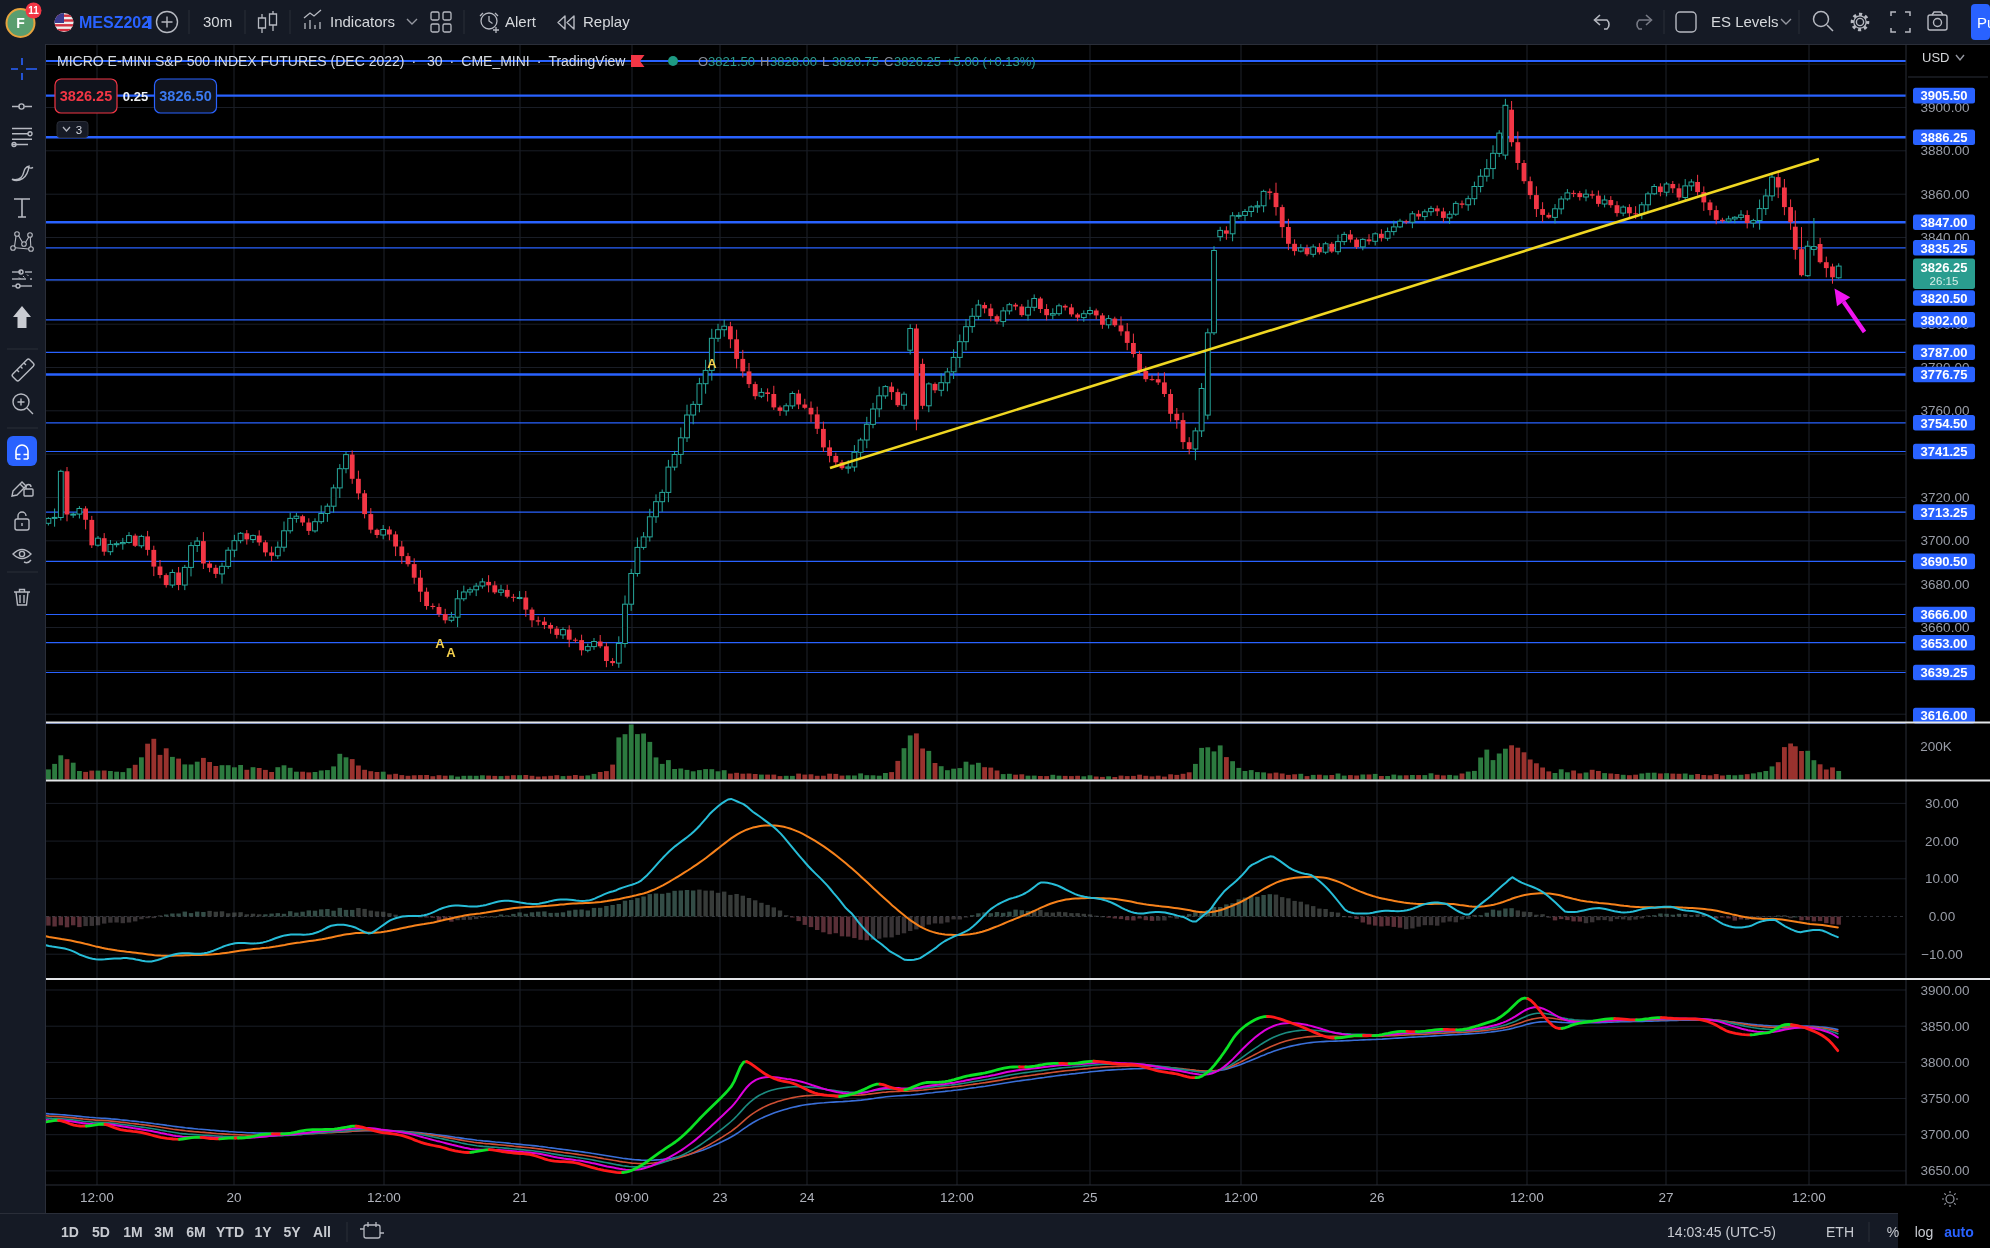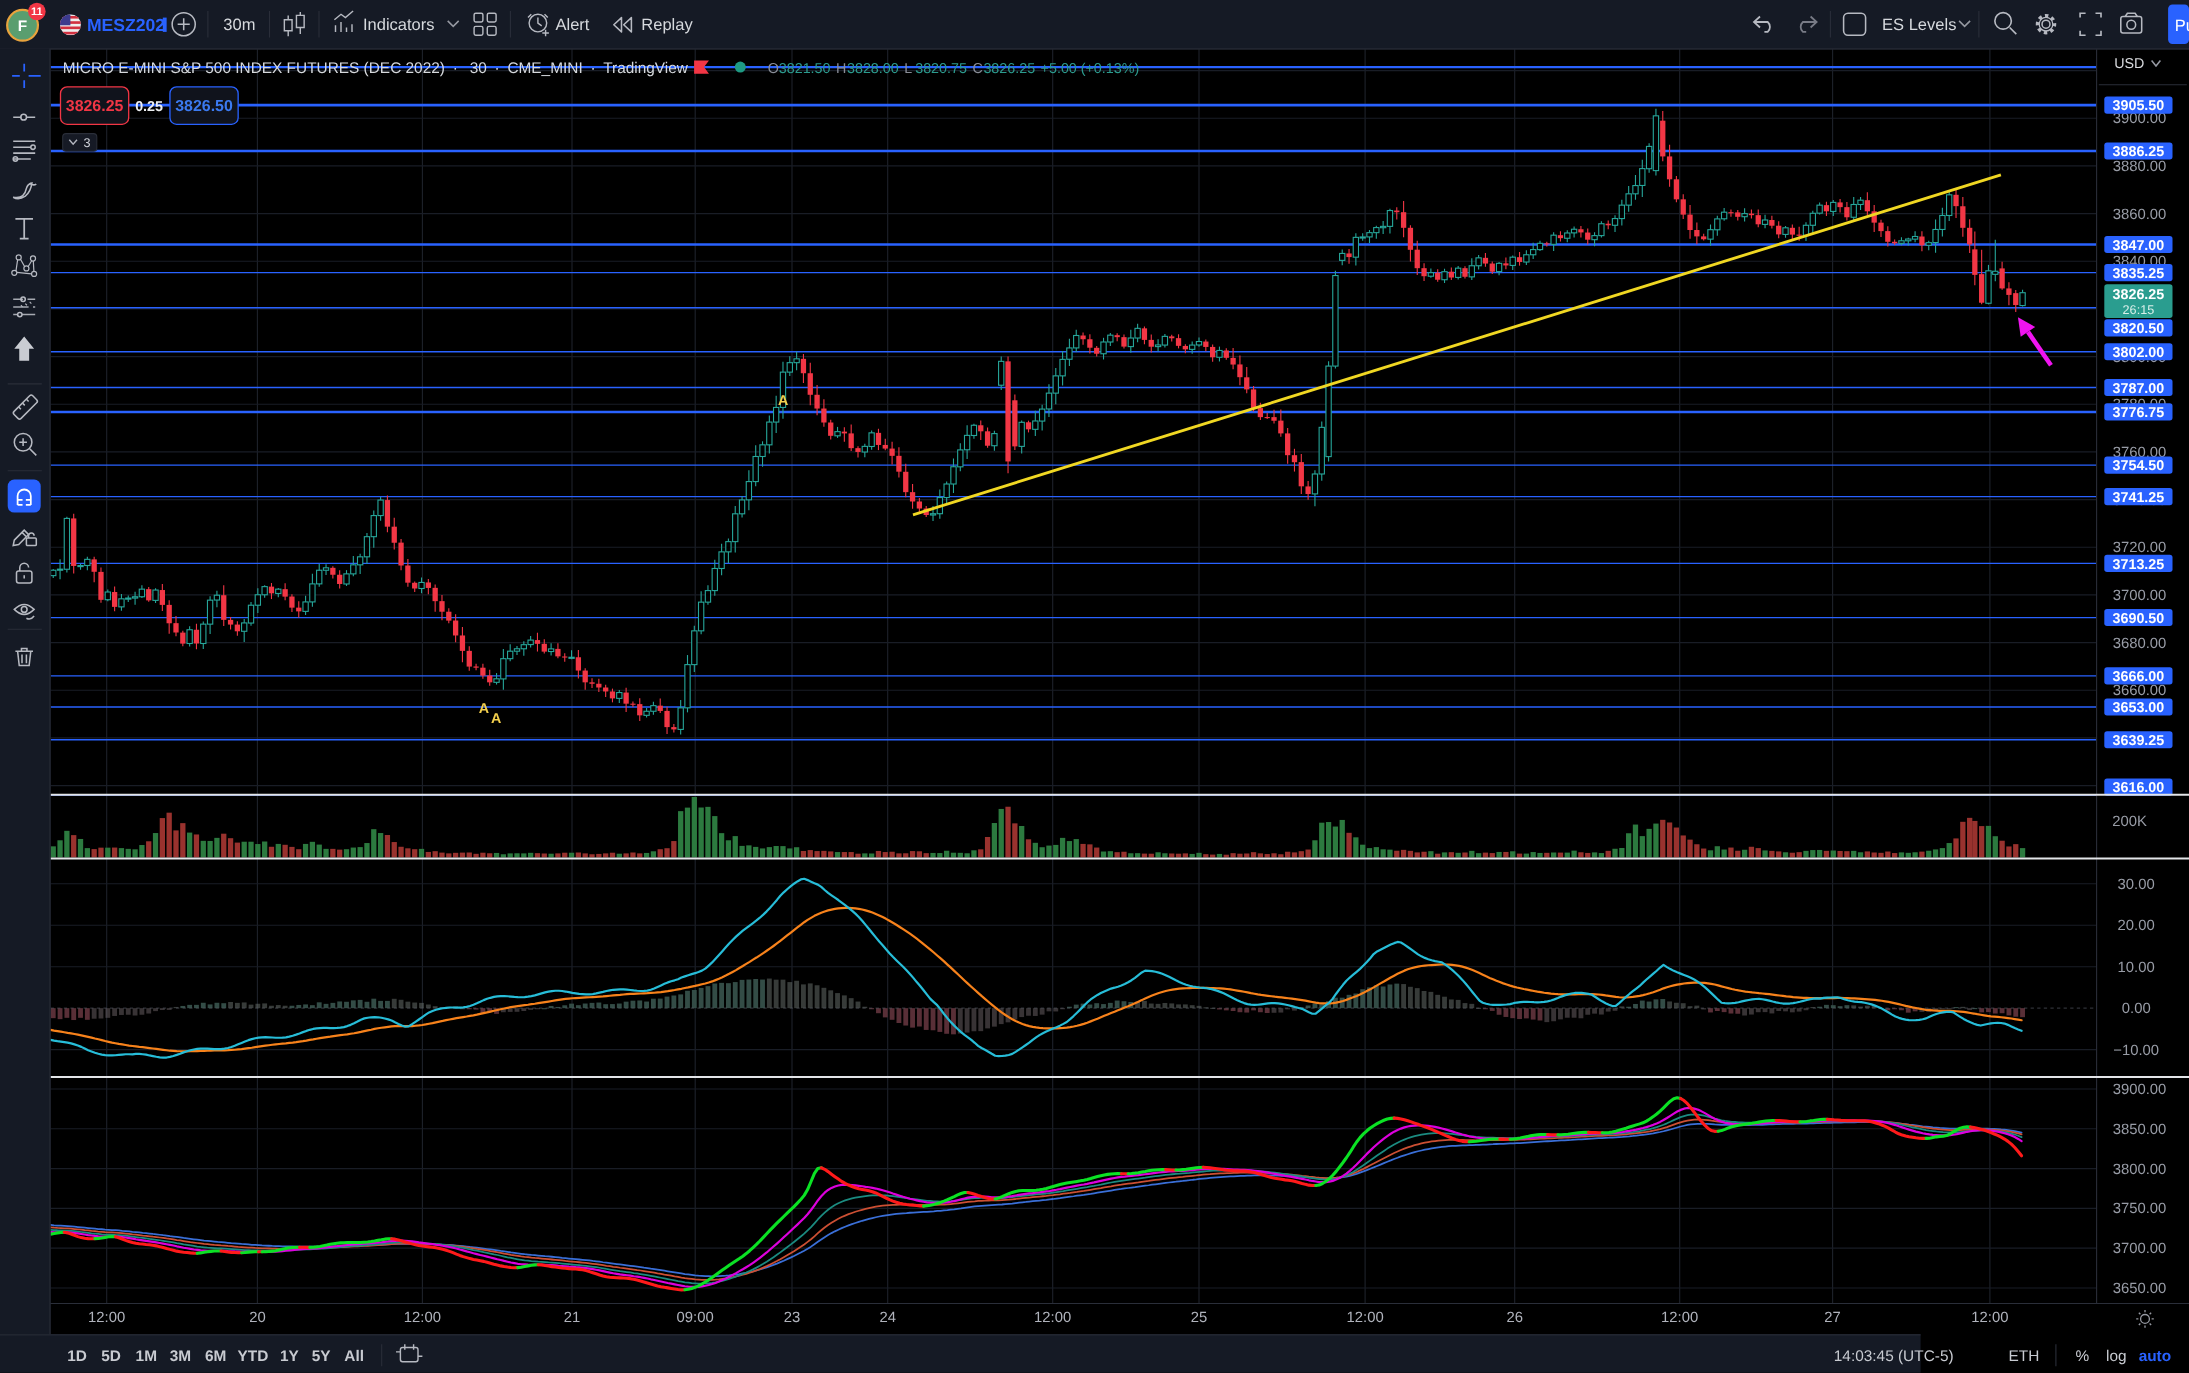--- a/index.html
+++ b/index.html
@@ -1542,21 +1542,21 @@
       <g transform="translate(22,510)" stroke="#b6b9c1" stroke-width="1.4" fill="none">
         <path d="M-9 0 q9 -9 18 0 q-9 9 -18 0z"></path>
         <circle cx="0" cy="0" r="2.6"></circle>
         <path d="M2 8 q4 2 7 -2"></path>
       </g>
       <line x1="7" y1="528" x2="38" y2="528" stroke="#2a2e39" stroke-width="1"></line>
       <g transform="translate(22,554)" stroke="#b6b9c1" stroke-width="1.4" fill="none">
         <path d="M-8 -6h16M-6 -6 l1.5 13 h9 L6 -6M-2.5 -6v-2.5h5V-6M-2 -3v8M2 -3v8"></path>
       </g>
     </svg></div>
-<div style="position:absolute;left:0;top:1213px;width:1746px;height:35px;background:#151a25;border-top:1px solid #2a2e39"><svg width="1990" height="35" font-family="Liberation Sans, sans-serif" font-size="14">
+<div style="position:absolute;left:0;top:1213px;width:1898px;height:35px;background:#151a25;border-top:1px solid #2a2e39"><svg width="1990" height="35" font-family="Liberation Sans, sans-serif" font-size="14">
       <text x="70" y="23" fill="#c8cbd1" font-weight="bold" text-anchor="middle">1D</text>
       <text x="101" y="23" fill="#c8cbd1" font-weight="bold" text-anchor="middle">5D</text>
       <text x="133" y="23" fill="#c8cbd1" font-weight="bold" text-anchor="middle">1M</text>
       <text x="164" y="23" fill="#c8cbd1" font-weight="bold" text-anchor="middle">3M</text>
       <text x="196" y="23" fill="#c8cbd1" font-weight="bold" text-anchor="middle">6M</text>
       <text x="230" y="23" fill="#c8cbd1" font-weight="bold" text-anchor="middle">YTD</text>
       <text x="263" y="23" fill="#c8cbd1" font-weight="bold" text-anchor="middle">1Y</text>
       <text x="292" y="23" fill="#c8cbd1" font-weight="bold" text-anchor="middle">5Y</text>
       <text x="322" y="23" fill="#c8cbd1" font-weight="bold" text-anchor="middle">All</text>
       <line x1="347" y1="8" x2="347" y2="28" stroke="#2a2e39" stroke-width="1"></line>

